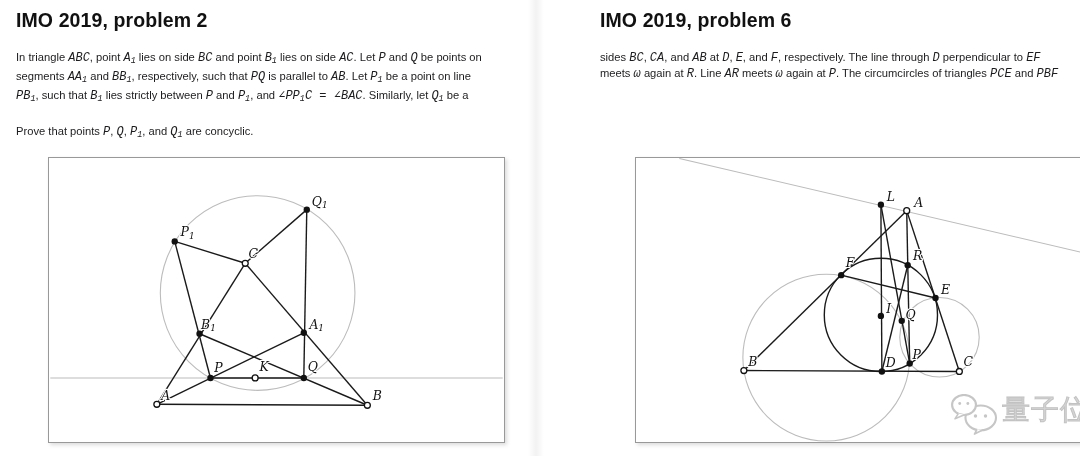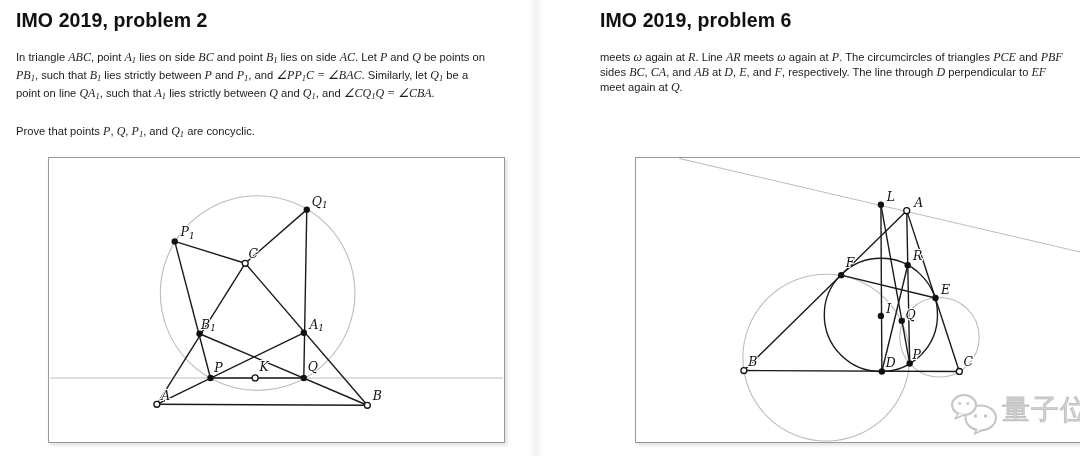--- a/index.html
+++ b/index.html
@@ -11,21 +11,21 @@
   #col-left  { left:16px;  width:525px; }
   #col-right { left:600px; width:513px; }
 
   h1.title {
     position:absolute; top:9px; left:0; margin:0;
     font-size:19.5px; font-weight:600; color:#111; letter-spacing:.1px; white-space:nowrap;
   }
   .statement { position:absolute; top:50px; left:0; }
   .prove     { position:absolute; top:124px; left:0;text-align:center; }
   .line { font-size:11.2px; line-height:14.8px; white-space:nowrap; }
-  .math { font-family:Liberation Serif, serif; font-style:italic; font-size:12px; }
+  .math { font-family:Liberation Mono, monospace; font-style:italic; font-size:12px; }
   .math .sub { font-size:8.5px; vertical-align:-2px; }
 
   .figure-box {
     position:absolute; background:#fff; box-sizing:border-box;
     border:1.4px solid #999; box-shadow:2px 2px 4px rgba(0,0,0,.14);
   }
   #fig-box-left  { left:32px; top:157px; width:457px; height:286px; }
   #fig-box-right { left:35px; top:157px; width:462px; height:286px; }
   svg.figure { width:100%; height:100%; display:block; }
 
@@ -51,22 +51,22 @@
 </style>
 </head>
 <body>
 
 <div class="page">
 
   <section class="col" id="col-left">
     <h1 class="title">IMO 2019, problem 2</h1>
     <div class="statement">
         <div class="line">In triangle <span class="math">ABC</span>, point <span class="math">A<span class="sub">1</span></span> lies on side <span class="math">BC</span> and point <span class="math">B<span class="sub">1</span></span> lies on side <span class="math">AC</span>. Let <span class="math">P</span> and <span class="math">Q</span> be points on</div>
+        <div class="line">segments <span class="math">AA<span class="sub">1</span></span> and <span class="math">BB<span class="sub">1</span></span>, respectively, such that <span class="math">PQ</span> is parallel to <span class="math">AB</span>. Let <span class="math">P<span class="sub">1</span></span> be a point on line</div>
         <div class="line"><span class="math">PB<span class="sub">1</span></span>, such that <span class="math">B<span class="sub">1</span></span> lies strictly between <span class="math">P</span> and <span class="math">P<span class="sub">1</span></span>, and <span class="math">∠PP<span class="sub">1</span>C = ∠BAC</span>. Similarly, let <span class="math">Q<span class="sub">1</span></span> be a</div>
-        <div class="line">point on line <span class="math">QA<span class="sub">1</span></span>, such that <span class="math">A<span class="sub">1</span></span> lies strictly between <span class="math">Q</span> and <span class="math">Q<span class="sub">1</span></span>, and <span class="math">∠CQ<span class="sub">1</span>Q = ∠CBA</span>.</div>
       </div>
     <div class="prove line">Prove that points <span class="math">P</span>, <span class="math">Q</span>, <span class="math">P<span class="sub">1</span></span>, and <span class="math">Q<span class="sub">1</span></span> are concyclic.</div>
     <div class="figure-box" id="fig-box-left">
       <svg class="figure" xmlns="http://www.w3.org/2000/svg" viewBox="48 157 457 286">
           <circle cx="257.5" cy="293" r="98" class="stroke-faint"></circle>
           <line x1="48.7" y1="378.5" x2="504.3" y2="378.5" class="stroke-faint"></line>
           <line x1="156" y1="405" x2="368" y2="406" class="stroke-ink"></line>
           <line x1="156" y1="405" x2="245" y2="263" class="stroke-ink"></line>
           <line x1="368" y1="406" x2="245" y2="263" class="stroke-ink"></line>
           <line x1="156" y1="405" x2="304" y2="333" class="stroke-ink"></line>
@@ -96,23 +96,22 @@
           <text x="313" y="372" class="lbl">Q</text>
           <text x="165" y="401" class="lbl">A</text>
           <text x="378" y="401" class="lbl">B</text>
         </svg>
     </div>
   </section>
 
   <section class="col" id="col-right">
     <h1 class="title">IMO 2019, problem 6</h1>
     <div class="statement">
+        <div class="line">sides <span class="math">BC</span>, <span class="math">CA</span>, and <span class="math">AB</span> at <span class="math">D</span>, <span class="math">E</span>, and <span class="math">F</span>, respectively. The line through <span class="math">D</span> perpendicular to <span class="math">EF</span></div>
         <div class="line">meets <span class="math">ω</span> again at <span class="math">R</span>. Line <span class="math">AR</span> meets <span class="math">ω</span> again at <span class="math">P</span>. The circumcircles of triangles <span class="math">PCE</span> and <span class="math">PBF</span></div>
-        <div class="line">sides <span class="math">BC</span>, <span class="math">CA</span>, and <span class="math">AB</span> at <span class="math">D</span>, <span class="math">E</span>, and <span class="math">F</span>, respectively. The line through <span class="math">D</span> perpendicular to <span class="math">EF</span></div>
-        <div class="line">meet again at <span class="math">Q</span>.</div>
       </div>
     <div class="figure-box" id="fig-box-right">
       <svg class="figure" xmlns="http://www.w3.org/2000/svg" viewBox="602 157 462 286">
           <circle cx="793" cy="358" r="84" class="stroke-faint"></circle>
           <circle cx="907" cy="337.5" r="40" class="stroke-faint"></circle>
           <circle cx="848" cy="315" r="57" class="stroke-ink"></circle>
           <line x1="645" y1="157.5" x2="1063" y2="255" class="stroke-faint"></line>
           <line x1="874" y1="210" x2="710" y2="371" class="stroke-ink"></line>
           <line x1="874" y1="210" x2="927" y2="372" class="stroke-ink"></line>
           <line x1="710" y1="371" x2="927" y2="372" class="stroke-ink"></line>

